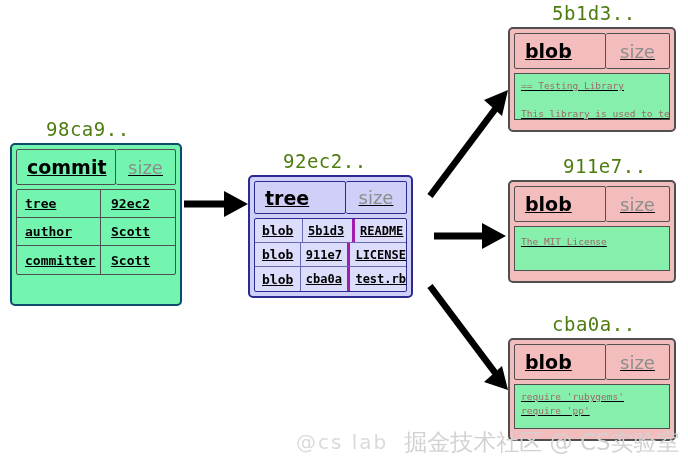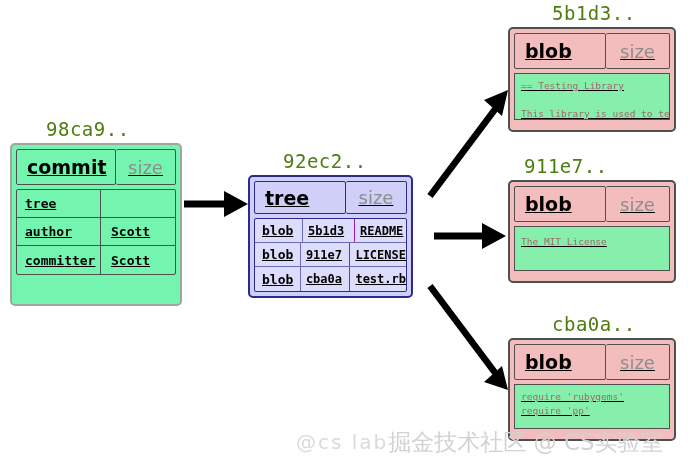--- a/index.html
+++ b/index.html
@@ -73,21 +73,21 @@
     font-family: "DejaVu Sans Mono", monospace;
   }
 
   
   #commit-object {
     left: 10px;
     top: 143px;
     width: 172px;
     height: 163px;
     background: #73f5b0;
-    border: 2px solid #a3a3a3;
+    border: 2px solid #0c4a6e;
   }
   #commit-object .hdr .type { width: 100px; background: #73f5b0; border: 1px solid #4f4f4f; border-radius: 2px; }
   #commit-object .hdr .size { background: #73f5b0; border: 1px solid #4f4f4f; border-left: none; border-radius: 2px; }
   #commit-object .body { border: 1px solid #4f4f4f; border-radius: 2px; background: #73f5b0; }
   #commit-object .row { height: 28px; border-bottom: 1px solid #4f4f4f; }
   #commit-object .row:last-child { border-bottom: none; }
   #commit-object .cell.k { width: 84px; border-right: 1px solid #4f4f4f; padding-left: 8px; font-size: 13px; font-weight: bold; color: #000; }
   #commit-object .cell.v { flex: 1; padding-left: 10px; font-size: 13px; font-weight: bold; color: #000; }
   #commit-object .msg {
     height: 23px;
@@ -109,21 +109,21 @@
     background: #cfcff8;
     border: 2px solid #2b2b8f;
   }
   #tree-object .hdr { height: 33px; }
   #tree-object .hdr .type { width: 92px; background: #cfcff8; border: 1px solid #2b2b8f; border-radius: 2px; }
   #tree-object .hdr .size { background: #cfcff8; border: 1px solid #2b2b8f; border-left: none; border-radius: 2px; }
   #tree-object .body { border: 1px solid #2b2b8f; border-radius: 2px; background: #dcdcfb; }
   #tree-object .row { height: 24px; border-bottom: 1px solid #6a6ab5; }
   #tree-object .row:last-child { border-bottom: none; }
   #tree-object .cell.c1 { width: 48px; border-right: 1px solid #6a6ab5; padding-left: 7px; font-size: 13px; font-weight: bold; color: #000; }
-  #tree-object .cell.c2 { width: 52px; border-right: 1px solid #a21caf; padding-left: 5px; font-size: 12px; font-weight: bold; color: #000; }
+  #tree-object .cell.c2 { width: 52px; border-right: 3px solid #a21caf; padding-left: 5px; font-size: 12px; font-weight: bold; color: #000; }
   #tree-object .cell.c3 { flex: 1; padding-left: 5px; font-size: 12px; font-weight: bold; color: #000; }
 
   
   .blob-object {
     background: #f4bdbd;
     border: 2px solid #4f4f4f;
     width: 168px;
   }
   .blob-object .hdr .type { width: 92px; background: #f4bdbd; border: 1px solid #4f4f4f; border-radius: 2px; }
   .blob-object .hdr .size { background: #f4bdbd; border: 1px solid #4f4f4f; border-left: none; border-radius: 2px; }
@@ -153,21 +153,21 @@
 
   
   #watermark {
     position: absolute;
     left: 296px;
     top: 425px;
     width: 392px;
     height: 34px;
     display: flex;
     align-items: center;
-    gap: 0;
+    gap: 16px;
     font-size: 23px;
     color: #cfcfcf;
     white-space: nowrap;
     pointer-events: none;
   }
   #watermark .wm-handle { color: #dadada; letter-spacing: 2px; font-size: 20px; }
   #watermark .wm-cn { color: #d2d2d2; }
 </style>
 </head>
 <body>
@@ -177,20 +177,21 @@
   <div class="hash" style="left:46px; top:118px;">98ca9..</div>
 
   <div class="obj" id="commit-object">
     <div class="hdr">
       <div class="type">commit</div>
       <div class="size">size</div>
     </div>
     <div class="body">
       <div class="row">
         <div class="cell k">tree</div>
+        <div class="cell v">92ec2</div>
       </div>
       <div class="row">
         <div class="cell k">author</div>
         <div class="cell v">Scott</div>
       </div>
       <div class="row">
         <div class="cell k">committer</div>
         <div class="cell v">Scott</div>
       </div>
     </div>
@@ -230,21 +231,21 @@
       <div class="size">size</div>
     </div>
     <div class="body">
       <div class="code">== Testing Library
 
 This library is used to test
 Ruby projects</div>
     </div>
   </div>
 
-  <div class="hash" style="left:524px; top:155px;">911e7..</div>
+  <div class="hash" style="left:563px; top:155px;">911e7..</div>
 
   <div class="obj blob-object" id="blob-911e7">
     <div class="hdr">
       <div class="type">blob</div>
       <div class="size">size</div>
     </div>
     <div class="body">
       <div class="code spaced">The MIT License
 
 Copyright (c) &lt;year&gt; &lt;copyright

